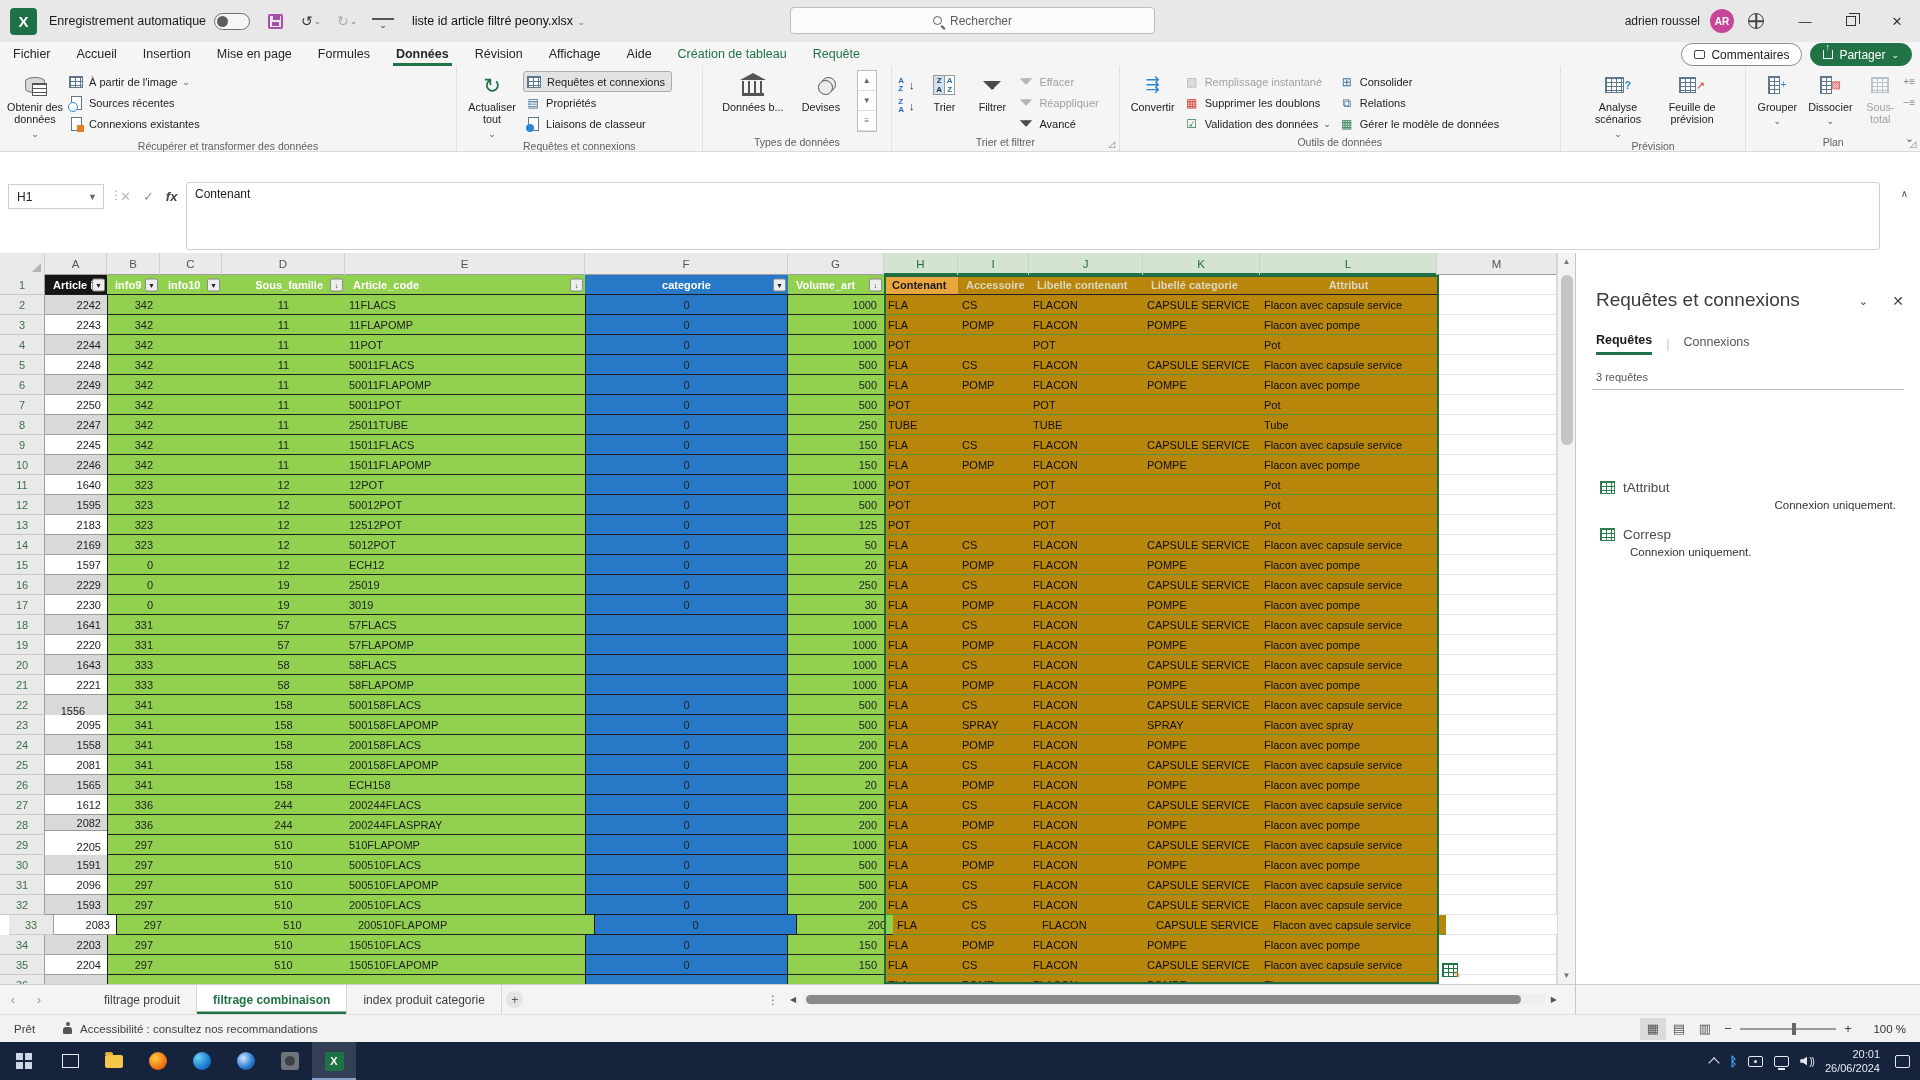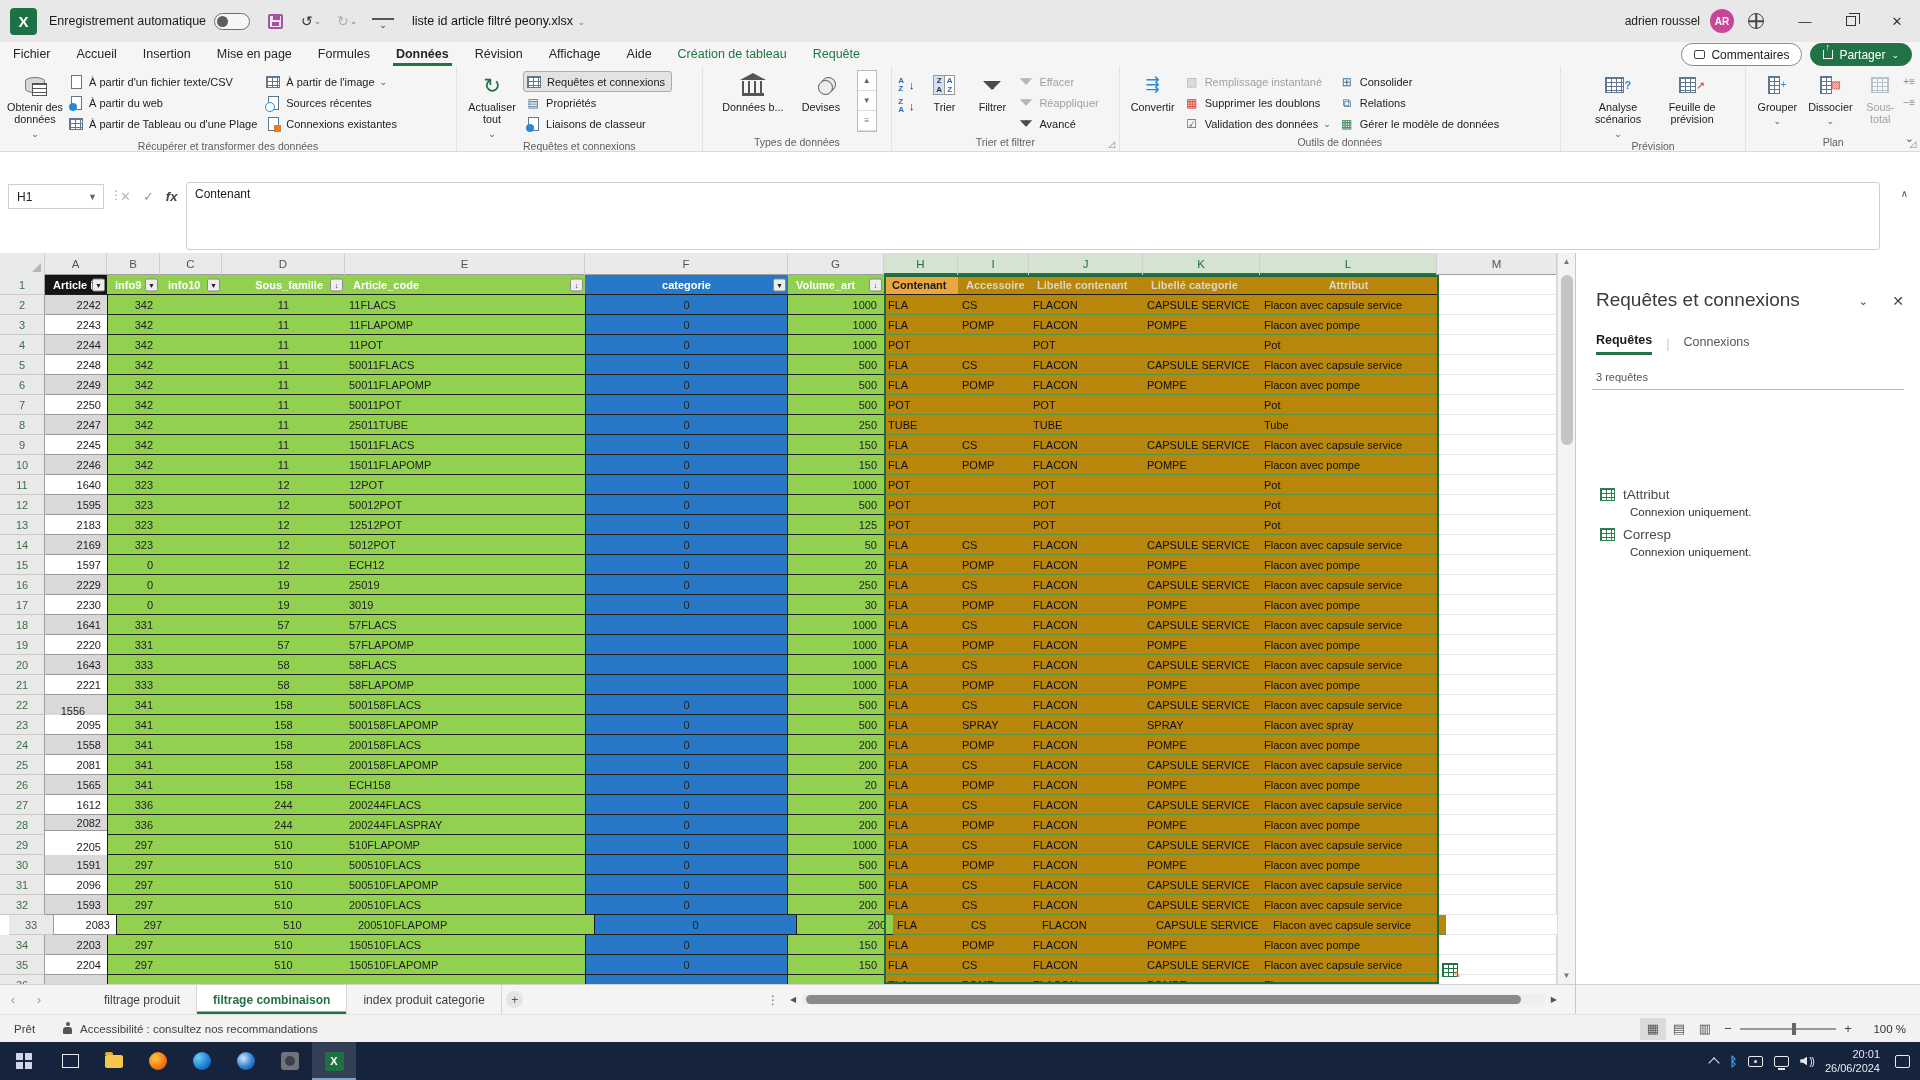--- a/index.html
+++ b/index.html
@@ -216,20 +216,24 @@
     <div class="toggle">
         <div class="knob"></div>
       </div>
     <div class="qat-btn">
         <span class="floppy"></span>
       </div>
     <div class="qat-btn">↺<span class="mini-carets">⌄</span></div>
     <div class="qat-btn dim">↻<span class="mini-carets">⌄</span></div>
     <div class="qat-btn" style="border-top:2px solid #555;height:12px;margin-top:6px;font-size:9px;">⌄</div>
     <span class="filename"><span>liste id article filtré peony.xlsx</span> <span class="mini-carets">⌄</span></span>
+    <div class="search-pill">
+      <span class="mag"></span>
+      <span>Rechercher</span>
+    </div>
     <div class="tb-right">
       <span class="username">adrien roussel</span>
       <span class="avatar">AR</span>
       <span class="globe"></span>
       <div class="winbtn">—</div>
       <div class="winbtn">
           <span class="restore"></span>
         </div>
       <div class="winbtn">✕</div>
     </div>
@@ -262,40 +266,20 @@
 
   <div id="ribbon">
     <div class="rgroup" style="width:458px;">
       <div class="rbody">
         <div class="bigbtn">
           <span class="icb">
               <span class="cyl"></span>
             </span>
           <span>Obtenir des données</span>
             <span class="chev">⌄</span>
-        </div>
-        <div class="smallcol">
-          <div class="smallitem">
-              <span class="ic">
-                <span class="pageic"></span>
-              </span>
-              <span>À partir d'un fichier texte/CSV</span>
-            </div>
-          <div class="smallitem">
-              <span class="ic">
-                <span class="pageic accent"></span>
-              </span>
-              <span>À partir du web</span>
-            </div>
-          <div class="smallitem">
-              <span class="ic">
-                <span class="gridic"></span>
-              </span>
-              <span>À partir de Tableau ou d'une Plage</span>
-            </div>
         </div>
         <div class="smallcol">
           <div class="smallitem">
               <span class="ic">
                 <span class="gridic"></span>
               </span>
               <span>À partir de l'image</span> 
               <span class="chev">⌄</span>
             </div>
           <div class="smallitem">
@@ -1994,21 +1978,21 @@
     <div class="p-title">Requêtes et connexions</div>
     <div class="p-chev">⌄</div>
     <div class="p-close">✕</div>
     <div class="p-tabs">
       <span class="p-tab active">Requêtes</span>
       <span class="p-sep">|</span>
       <span class="p-tab">Connexions</span>
     </div>
     <div class="p-count">3 requêtes</div>
     <div class="p-hr"></div>
-    <div class="q-item" style="top:228px;">
+    <div class="q-item" style="top:221px;text-align:right;">
       <div class="q-row1">
           <span class="tbl-ic"></span>
           <span>tAttribut</span>
         </div>
       <div class="q-row2">Connexion uniquement.</div>
     </div>
     <div class="q-item" style="top:268px;">
       <div class="q-row1">
           <span class="tbl-ic"></span>
           <span>Corresp</span>

